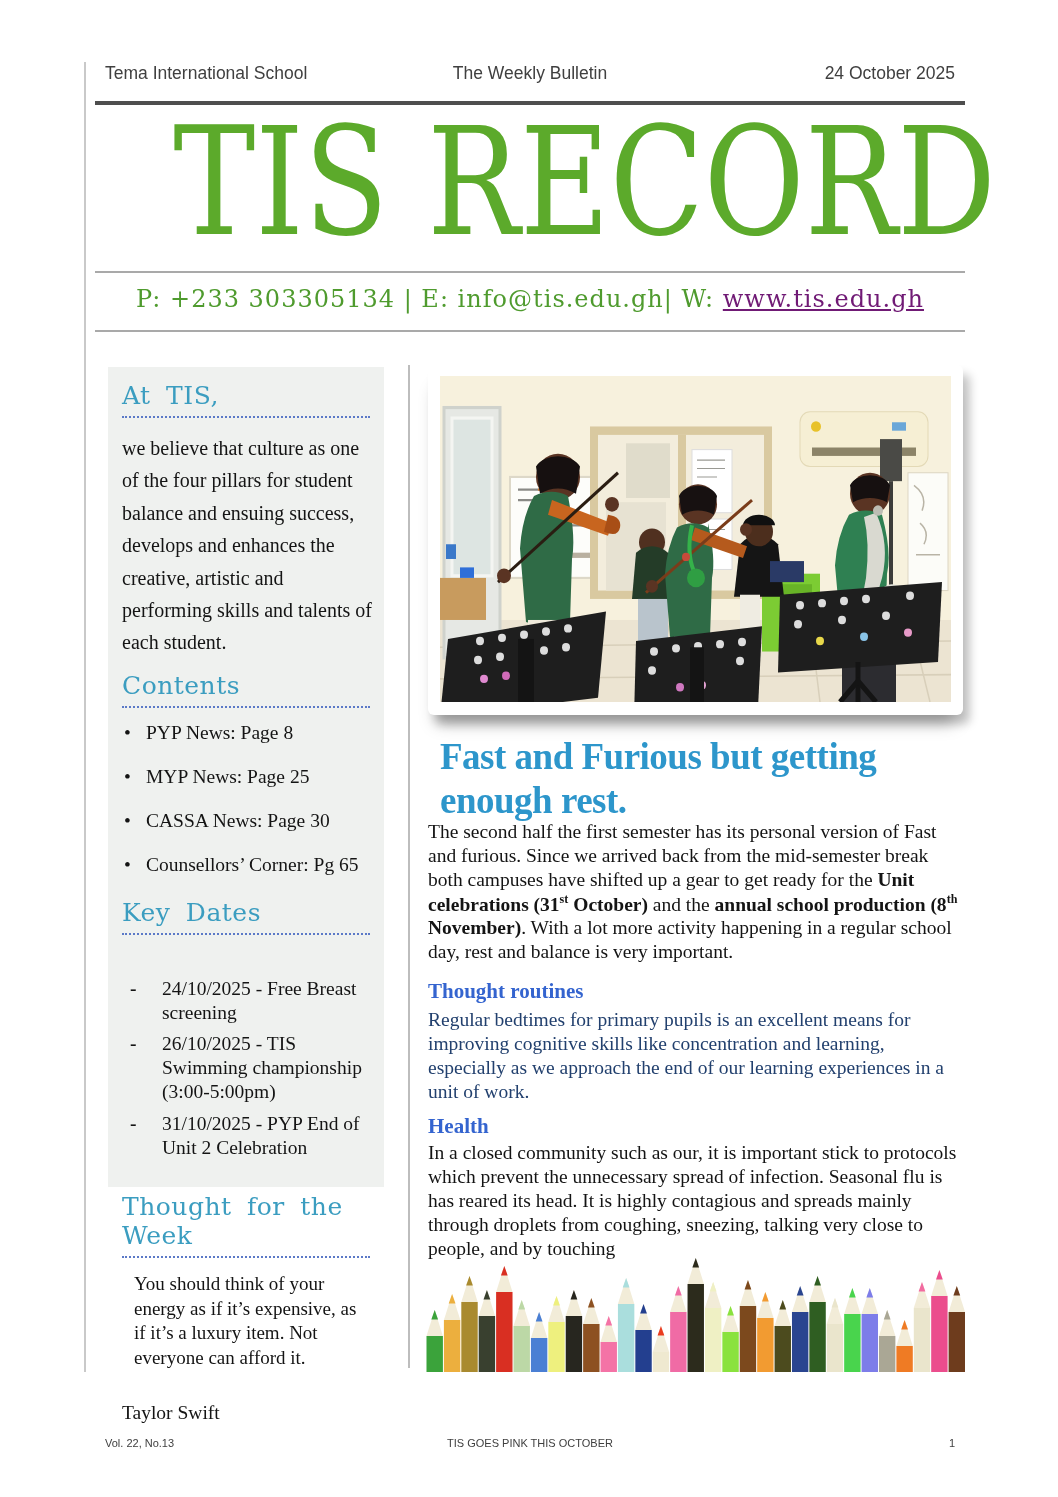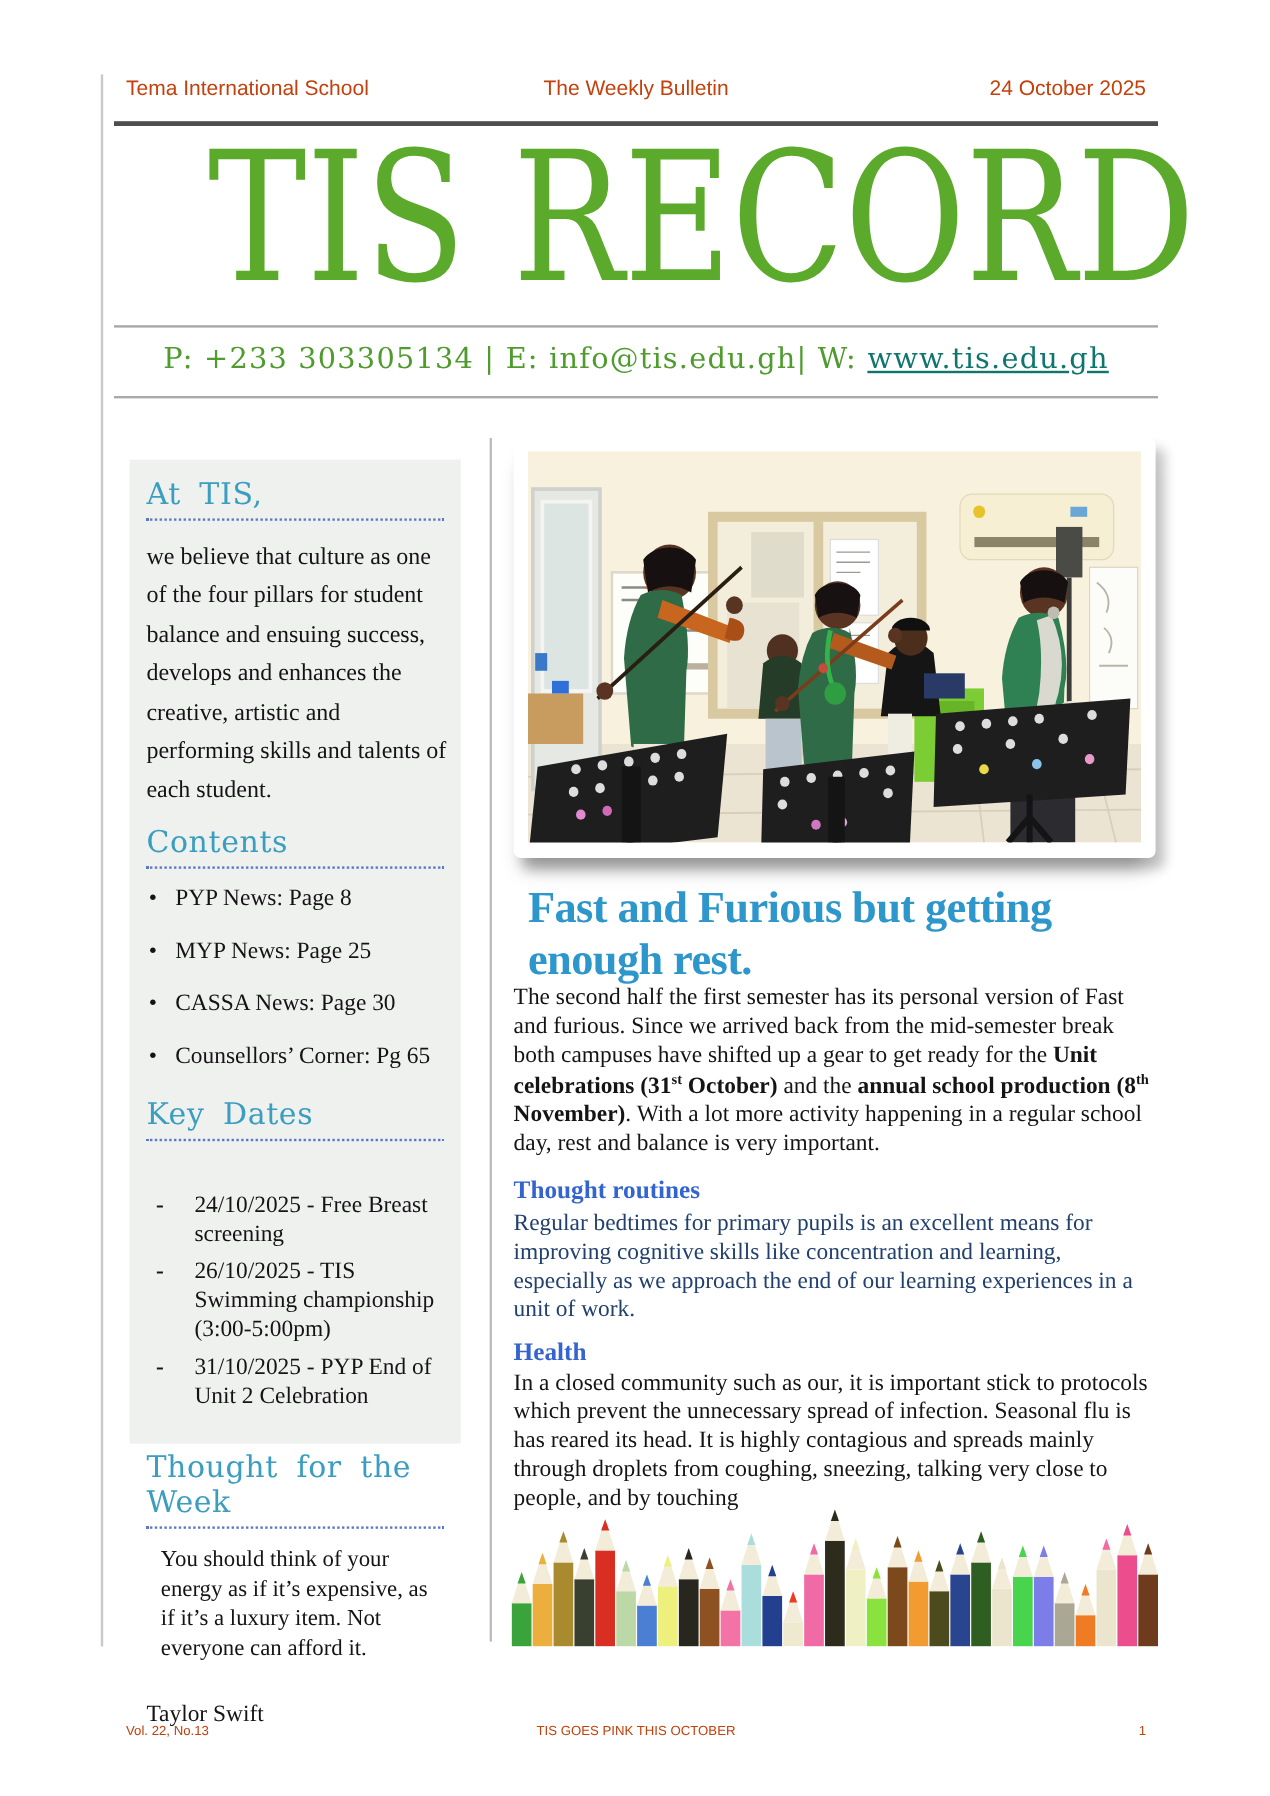--- a/index.html
+++ b/index.html
@@ -11,37 +11,37 @@
   .vline{position:absolute;background:#c9c9c9;width:2px;}
   #leftline{left:84px;top:62px;height:1310px;}
   #divider{left:408px;top:365px;height:1003px;background:#bdbdbd;}
   .rule{position:absolute;left:95px;width:870px;}
   #rule-top{top:101px;height:4px;background:#4e4e4e;}
   #rule-mid1{top:271px;height:2px;background:#a9a9a9;}
   #rule-mid2{top:330px;height:2px;background:#a9a9a9;}
 
   
   .bulletin-bar{position:absolute;left:95px;width:870px;font-family:"Liberation Sans",sans-serif;
-        color:#c2410c;font-size:17.5px;display:flex;justify-content:space-between;align-items:baseline;}
+        color:#404040;font-size:17.5px;display:flex;justify-content:space-between;align-items:baseline;}
   #header-bar{top:63px;}
   #footer-bar{top:1401px;font-size:11px;margin-top:36px;}
   .bulletin-bar .c{position:absolute;left:0;right:0;text-align:center;}
   .bulletin-bar span{padding:0 10px;}
 
   
   #masthead-title{top:104px;left:95px;width:870px;text-align:center;margin:0;
         font-family:"DejaVu Serif",serif;font-weight:400;color:#5caa2b;
         font-size:150px;line-height:1.05;transform:scaleX(.82);transform-origin:50% 50%;
         letter-spacing:0;white-space:nowrap;}
   #contact-line{top:285px;left:95px;width:870px;text-align:center;
         font-family:"DejaVu Serif",serif;font-size:24px;color:#4f9b2e;letter-spacing:1px;}
-  #contact-line a{color:#0f766e;text-decoration:underline;}
+  #contact-line a{color:#701a75;text-decoration:underline;}
 
   
-  #sidebar{left:108px;top:383px;width:276px;height:820px;background:#eff1ef;
+  #sidebar{left:108px;top:367px;width:276px;height:820px;background:#eff1ef;
         box-sizing:border-box;padding:14px 12px 0 14px;}
   .sb-h{font-family:"DejaVu Serif",serif;font-weight:400;color:#3b9dc0;font-size:25px;
         margin:0 0 6px 0;word-spacing:7px;letter-spacing:.5px;}
   .dotted{border:none;border-bottom:2px dotted #5b79c7;margin:0 2px 14px 0;}
   .sb-p{font-size:20px;line-height:1.62;margin:0;color:#141414;}
   ul.sb-list{list-style:none;margin:6px 0 0 0;padding:0;font-size:19.5px;color:#141414;}
   #contents-list li{position:relative;padding-left:24px;margin-bottom:22px;}
   #contents-list li::before{content:"\2022";position:absolute;left:2px;}
   #keydates-list li{position:relative;padding-left:40px;margin-bottom:7px;line-height:1.24;}
   #keydates-list li::before{content:"-";position:absolute;left:8px;font-weight:bold;}

